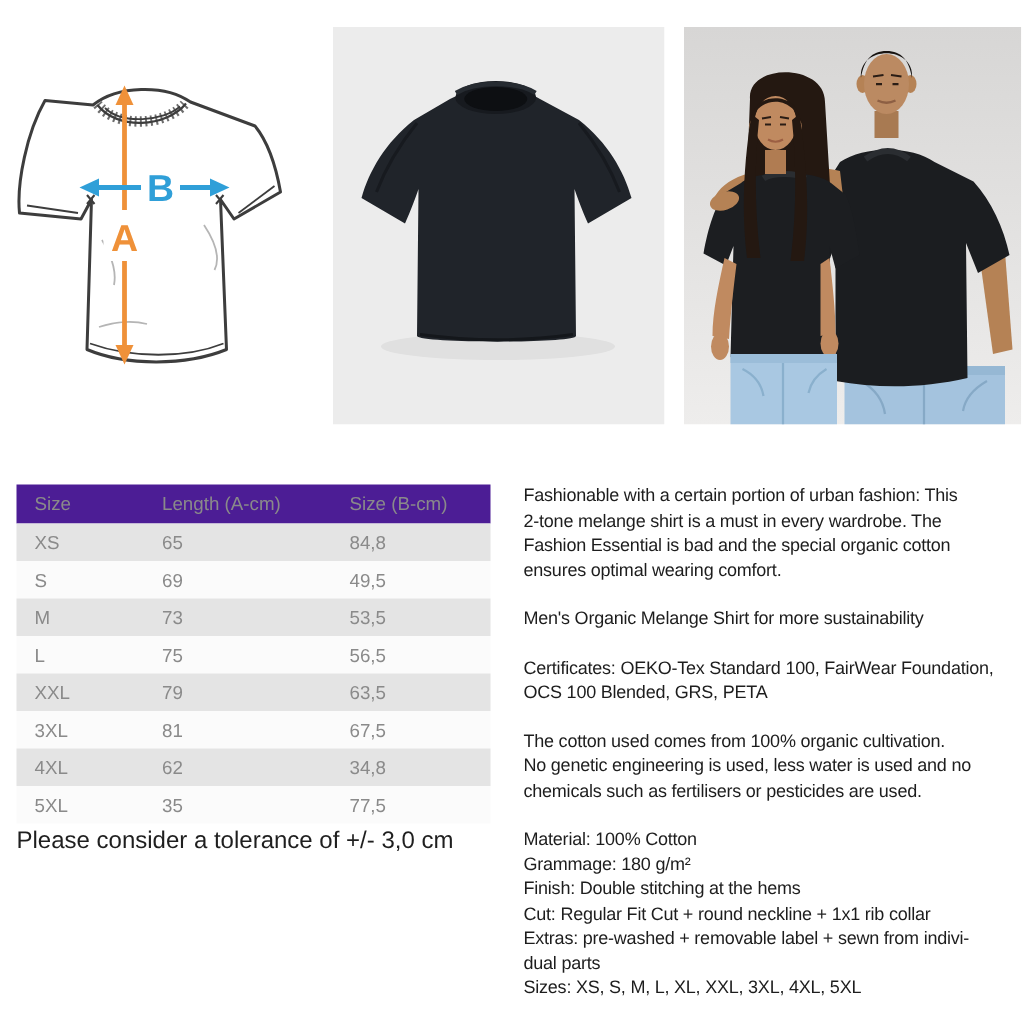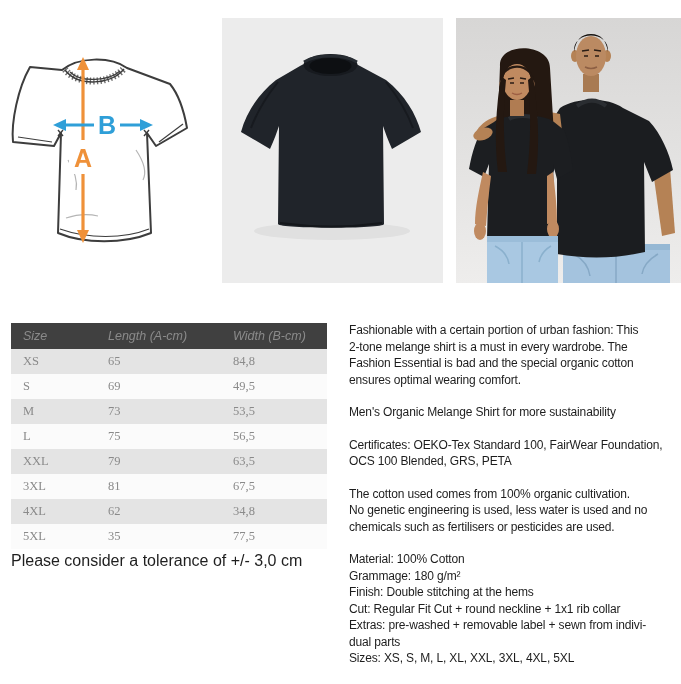--- a/index.html
+++ b/index.html
@@ -8,22 +8,22 @@
 
   
   .diagram-box{position:absolute;left:8px;top:30px;width:200px;height:232px;}
   .flat-box{position:absolute;left:222px;top:18px;width:221px;height:265px;}
   .models-box{position:absolute;left:456px;top:18px;width:225px;height:265px;}
   svg text{font-family:"Liberation Sans",sans-serif;}
 
   
   .size-table{position:absolute;left:11px;top:323px;width:316px;font-size:12.5px;color:#8a8a8a;}
   .thead,.trow{display:grid;grid-template-columns:85px 125px 106px;align-items:center;}
-  .thead{height:26px;background:#404040;font-style:italic;}
-  .trow{height:25px;font-family:Liberation Serif, serif;}
+  .thead{height:26px;background:#4c1d95;}
+  .trow{height:25px;}
   .tbody .trow:nth-of-type(odd){background:#e4e4e4;}
   .tbody .trow:nth-of-type(even){background:#fbfbfb;}
   .tcell{padding-left:12px;white-space:nowrap;}
 
   .tolerance{position:absolute;left:11px;top:552px;font-size:16px;color:#1f1f1f;}
 
   
   .description{position:absolute;left:349px;top:322px;width:334px;font-size:12px;
                color:#1d1d1d;letter-spacing:-0.15px;}
   .para{margin:0 0 16px 0;}
@@ -155,21 +155,21 @@
           <path d="M56,75 Q61,78 66,75" stroke="#9c5f43"></path>
         </g>
       </g>
     </svg>
   </div>
 
   <div class="size-table">
     <div class="thead">
       <div class="tcell">Size</div>
       <div class="tcell">Length (A-cm)</div>
-      <div class="tcell">Width (B-cm)</div>
+      <div class="tcell">Size (B-cm)</div>
     </div>
     <div class="tbody">
 
     <div class="trow">
           <div class="tcell">XS</div>
           <div class="tcell">65</div>
           <div class="tcell">84,8</div>
         </div>
         <div class="trow">
           <div class="tcell">S</div>

